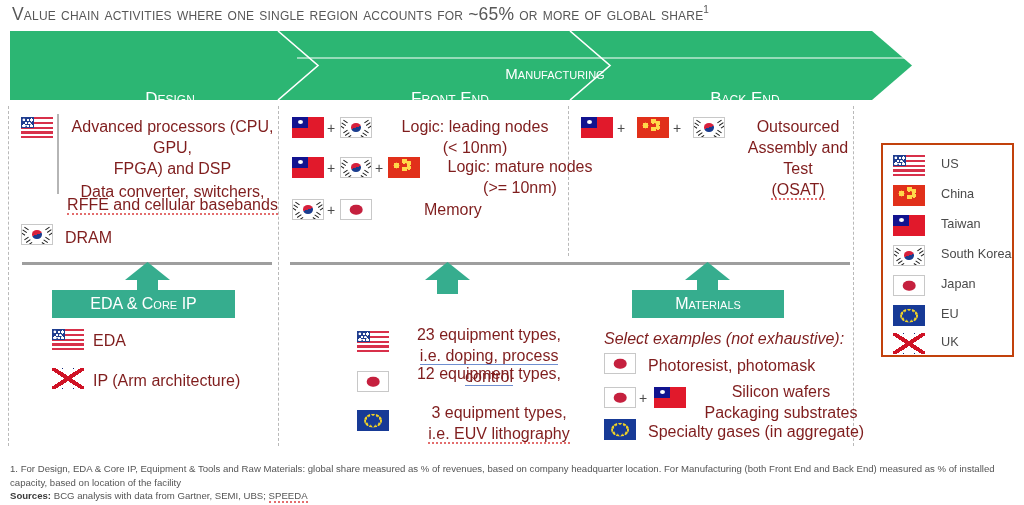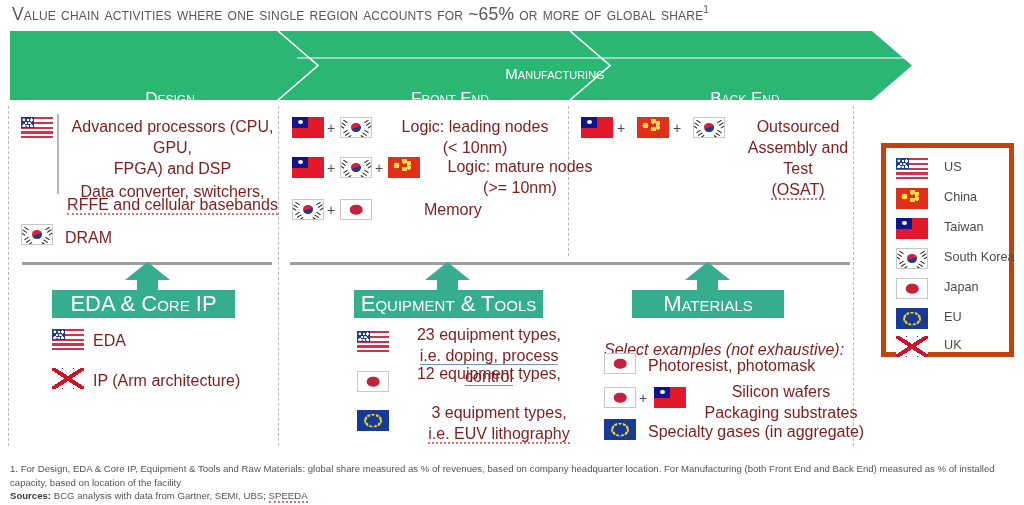--- a/index.html
+++ b/index.html
@@ -39,21 +39,21 @@
 
   
   .hrule { position:absolute; height:3px; background:#9e9e9e; }
 
   
   .uparrow { position:absolute; }
 
   
   .secbar {
     position:absolute; background:#36ad8e; color:#fff;
-    font-variant:small-caps; font-size:22px; text-align:center;
+    font-variant:small-caps; font-size:16px; text-align:center;
     height:28px; line-height:28px; white-space:nowrap;
   }
 
   
   .txt { position:absolute; color:#7f1d1d; font-size:16px; line-height:1.32;text-align:center; }
   .txt.it { font-style:italic; }
   .plus { position:absolute; color:#4a4a4a; font-size:14px; }
   .ubar { border-bottom:1px solid #6f8fd0; }
   .sqwave { border-bottom:2px dotted #e36d6d; }
   .groupbar { position:absolute; width:2px; background:#b5b5b5; }
@@ -145,21 +145,21 @@
     background:
       linear-gradient(to bottom right, transparent calc(50% - 2px), #cf1225 calc(50% - 2px), #cf1225 calc(50% + 2px), transparent calc(50% + 2px)),
       linear-gradient(to bottom left,  transparent calc(50% - 2px), #cf1225 calc(50% - 2px), #cf1225 calc(50% + 2px), transparent calc(50% + 2px)),
       linear-gradient(to bottom, transparent calc(50% - 5px), #fff calc(50% - 5px), #fff calc(50% + 5px), transparent calc(50% + 5px)),
       linear-gradient(to right,  transparent calc(50% - 5px), #fff calc(50% - 5px), #fff calc(50% + 5px), transparent calc(50% + 5px)),
       linear-gradient(to bottom, transparent calc(50% - 2.5px), #cf1225 calc(50% - 2.5px), #cf1225 calc(50% + 2.5px), transparent calc(50% + 2.5px)),
       linear-gradient(to right,  transparent calc(50% - 2.5px), #cf1225 calc(50% - 2.5px), #cf1225 calc(50% + 2.5px), transparent calc(50% + 2.5px)); }
 
   
   .legend { position:absolute; left:881px; top:143px; width:133px; height:214px;
-    border:5px solid #c2410c; background:#fff; }
+    border:2px solid #c2410c; background:#fff; }
   .legend-row { position:absolute; left:10px; width:120px; height:22px; }
   .legend-row .lbl { position:absolute; left:48px; top:2px;
     font-size:12.7px; color:#4a4a4a; white-space:nowrap; }
 
   
   .footnote { position:absolute; left:10px; top:462px; width:1005px;
     font-size:9.6px; color:#555; line-height:1.42; }
   .footnote b { color:#3b3b3b; }
   .fn-speeda { border-bottom:2px dotted #e36d6d; }
 </style>
@@ -312,41 +312,40 @@
 
   <div class="secbar" style="left:52px; top:290px; width:183px;">EDA &amp; Core IP</div>
   <div class="flag f-us" style="left:52px; top:329px; width:32px; height:21px;">
     <span class="stripes"></span>
       <span class="canton"></span>
   </div>
   <div class="txt" style="left:93px; top:330px;">EDA</div>
   <div class="flag f-uk" style="left:52px; top:368px; width:32px; height:21px;"></div>
   <div class="txt" style="left:93px; top:370px;">IP (Arm architecture)</div>
 
-  <div class="secbar" style="left:354px; top:290px; width:189px;">Equipment &amp; Tools</div>
   <div class="flag f-us" style="left:357px; top:331px; width:32px; height:21px;">
     <span class="stripes"></span>
       <span class="canton"></span>
   </div>
   <div class="txt" style="left:399px; top:324px; width:180px;">
     <span>23 equipment types,</span><br>
     <span class="ubar">i.e. doping, process control</span>
   </div>
   <div class="flag f-jp framed" style="left:357px; top:371px; width:32px; height:21px;"></div>
   <div class="txt" style="left:399px; top:363px; width:180px;">
     <span>12 equipment types,</span><br>
   </div>
   <div class="flag f-eu" style="left:357px; top:410px; width:32px; height:21px;"></div>
   <div class="txt" style="left:409px; top:402px; width:180px;">
     <span>3 equipment types,</span><br>
     <span class="ubar sqwave">i.e. EUV lithography</span>
   </div>
 
   <div class="secbar" style="left:632px; top:290px; width:152px;">Materials</div>
-  <div class="txt it" style="left:604px; top:339px;">Select examples (not exhaustive):</div>
+  <div class="txt it" style="left:604px; top:328px;">Select examples (not exhaustive):</div>
 
   <div class="flag f-jp framed" style="left:604px; top:353px; width:32px; height:21px;"></div>
   <div class="txt" style="left:648px; top:355px;">Photoresist, photomask</div>
 
   <div class="flag f-jp framed" style="left:604px; top:387px; width:32px; height:21px;"></div>
   <span class="plus" style="left:639px; top:390px;">+</span>
   <div class="flag f-tw" style="left:654px; top:387px; width:32px; height:21px;">
     <span class="tw-canton"></span>
       <span class="tw-sun"></span>
   </div>

